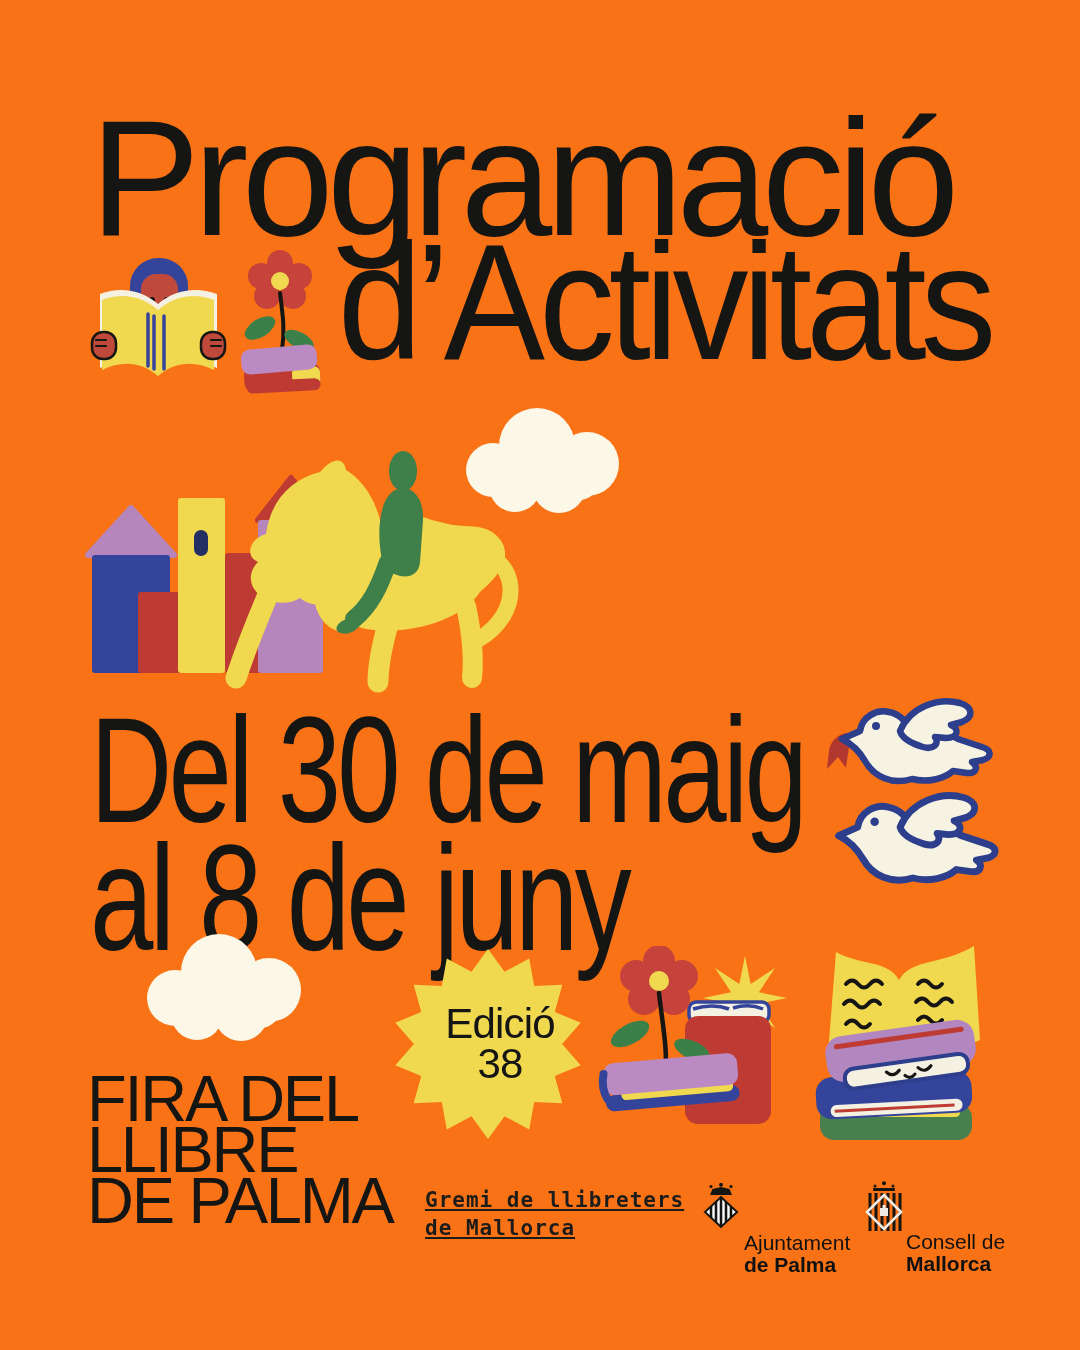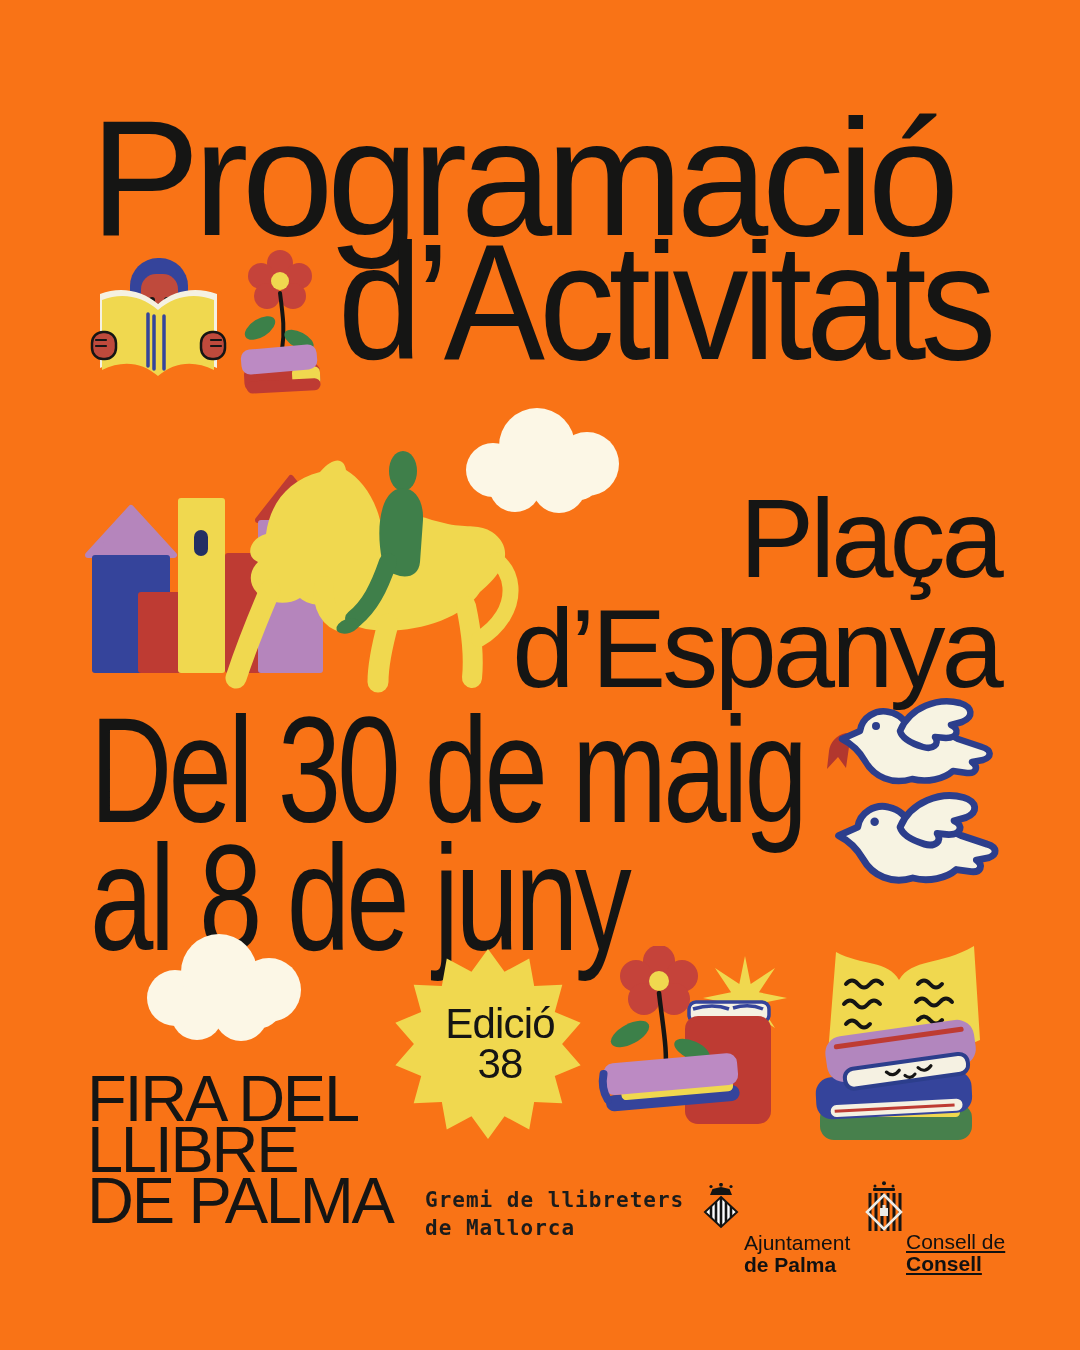--- a/index.html
+++ b/index.html
@@ -24,26 +24,26 @@
   
   .badge{left:393px;top:948px;width:190px;height:192px;}
   .badge svg{position:absolute;left:0;top:0;}
   .badge-text{position:absolute;left:12px;top:0;width:100%;height:100%;
               display:flex;flex-direction:column;align-items:center;justify-content:center;
               font-size:42px;letter-spacing:-0.02em;line-height:40px;text-align:center;}
   .badge-text span{display:block;}
   
   .gremi{left:425px;top:1186px;font-family:"DejaVu Sans Mono",monospace;font-weight:700;
          font-size:21px;line-height:28px;letter-spacing:1px;color:#1c1c1b;}
-  .gremi span{display:block;}
+  .gremi span{display:block;text-decoration:underline;}
   .sponsor-words{font-size:21px;line-height:22px;color:#111;margin-top:41px;}
   .sponsor-words .bold{font-weight:700;display:block;}
   .sponsor-words span{display:block;}
   .palma-words{left:744px;top:1191px;}
-  .consell-words{left:906px;top:1190px;text-decoration:underline;}
+  .consell-words{left:906px;top:1190px;}
 </style>
 </head>
 <body>
 
 <div class="poster">
 
   <div class="abs title-l1">Programació</div>
 
   <svg class="abs" style="left:84px;top:246px;" width="150" height="150" viewBox="0 0 150 150">
     <rect x="46" y="12" width="58" height="66" rx="28" fill="#35449B"></rect>
@@ -117,24 +117,20 @@
       <path d="M414,112 C432,126 432,150 421,168 C414,179 406,186 397,191" stroke="#F0D84F" stroke-width="16" stroke-linecap="round" fill="none"></path>
     </g>
     <g fill="#3F7F4A">
       <ellipse cx="321" cy="23" rx="14" ry="20"></ellipse>
       <path d="M300,112 C294,82 298,50 313,42 C330,35 342,50 341,72 L338,114 C337,126 328,130 318,128 L306,124 C300,122 299,117 300,112 Z"></path>
       <path d="M306,114 C297,140 288,158 272,171" stroke="#3F7F4A" stroke-width="18" stroke-linecap="round" fill="none"></path>
       <ellipse cx="266" cy="178" rx="12" ry="7" transform="rotate(-18 266 178)"></ellipse>
     </g>
   </svg>
 
-  <div class="abs location">
-    <span>Plaça</span>
-    <span>d’Espanya</span>
-  </div>
 
   <div class="abs dates">
     <span>Del 30 de maig</span>
     <span>al 8 de juny</span>
   </div>
 
   <svg class="abs" style="left:818px;top:693px;" width="195" height="195" viewBox="0 0 195 195">
     <g>
       <path d="M28,40 C18,42 12,50 11,58 L9,76 L20,64 L28,75 L31,54 C32,46 33,41 28,40 Z" fill="#B2372E"></path>
     </g>
@@ -281,16 +277,16 @@
         <line x1="24" y1="12" x2="24" y2="50"></line>
       <line x1="30" y1="12" x2="30" y2="50"></line>
         <line x1="36" y1="12" x2="36" y2="50"></line>
     </g>
     <polygon points="20,14 37,31 20,48 3,31" fill="none" stroke="#EDECE7" stroke-width="2.6"></polygon>
     <rect x="16" y="27" width="8" height="8" fill="#EDECE7"></rect>
     <rect x="18.5" y="24" width="3" height="5" fill="#EDECE7"></rect>
   </svg>
   <div class="abs sponsor-words consell-words">
     <span>Consell de</span>
-    <span class="bold">Consell</span>
+    <span class="bold">Mallorca</span>
   </div>
 
 </div>
 
 </body></html>

